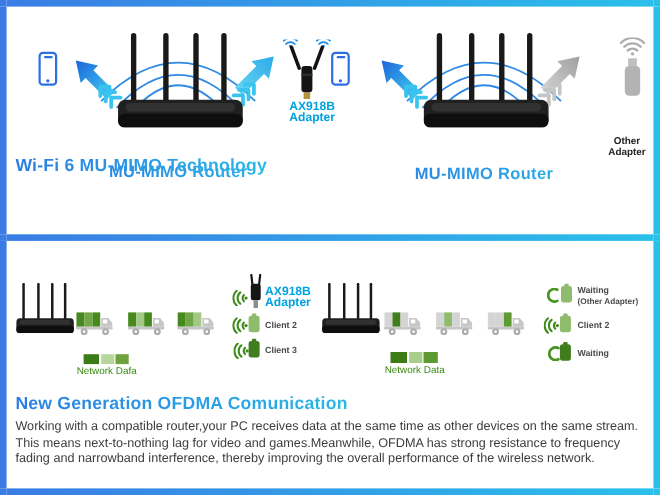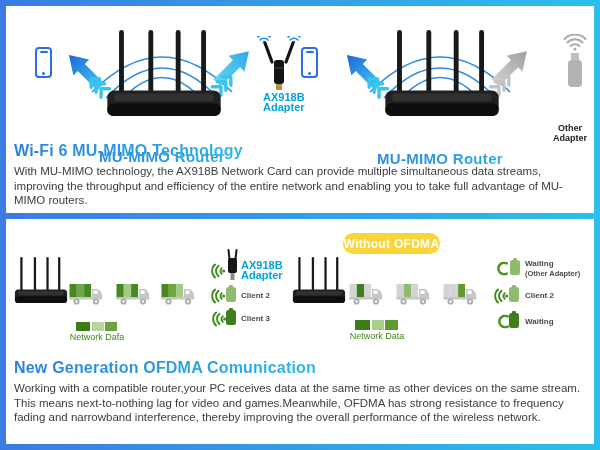--- a/index.html
+++ b/index.html
@@ -189,25 +189,23 @@
       <path d="M9.5,8.5 A10.5,10.5 0 0 1 24.5,8.5"></path>
       <path d="M6.5,5 A14.5,14.5 0 0 1 27.5,5"></path>
     </g>
     <circle cx="17" cy="15" r="1.5" fill="#ababab"></circle>
     <rect x="13" y="19" width="8" height="7" fill="#c0c0c0"></rect>
     <rect x="10" y="26" width="14" height="27" rx="4" fill="#b3b3b3"></rect>
   </svg>
   <div class="top-adapter-label" style="left:544px;top:99px;width:52px;text-align:center;font-size:9px;color:#222;margin-top:24px;">Other Adapter</div>
 
   <div class="abs grad-text section-title" style="left:14px;top:142px;">Wi-Fi 6 MU-MIMO Technology</div>
-  <div class="abs section-body" style="left:14px;top:164px;width:576px;">With MU-MIMO technology, the AX918B Network Card can provide multiple simultaneous data streams, improving the throughput and efficiency of the entire network and enabling you to take full advantage of MU-MIMO routers.</div>
 
   <div class="panel" id="panel2"></div>
 
-  <div class="badge" id="badge-without">Without OFDMA</div>
 
   <svg class="abs" style="left:14px;top:257px;" width="54" height="46" viewBox="0 0 120 88" preserveAspectRatio="none">
     <use href="#sym-router"></use>
   </svg>
 
   <svg class="abs" style="left:69px;top:283px;" width="35" height="22" viewBox="0 0 35 22">
     <rect x="0.5" y="1" width="7.3" height="13" fill="#47891f"></rect>
     <rect x="7.8" y="1" width="7.3" height="13" fill="#6fa746"></rect>
     <rect x="15.1" y="1" width="7" height="13" fill="#47891f"></rect>
     <use href="#sym-truck"></use>

